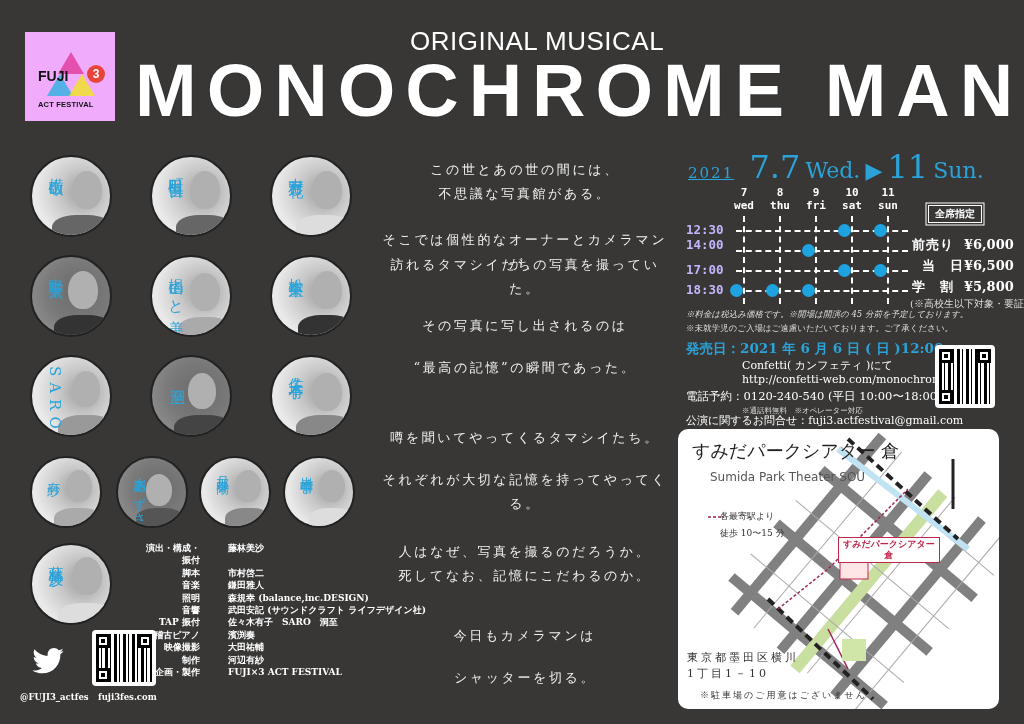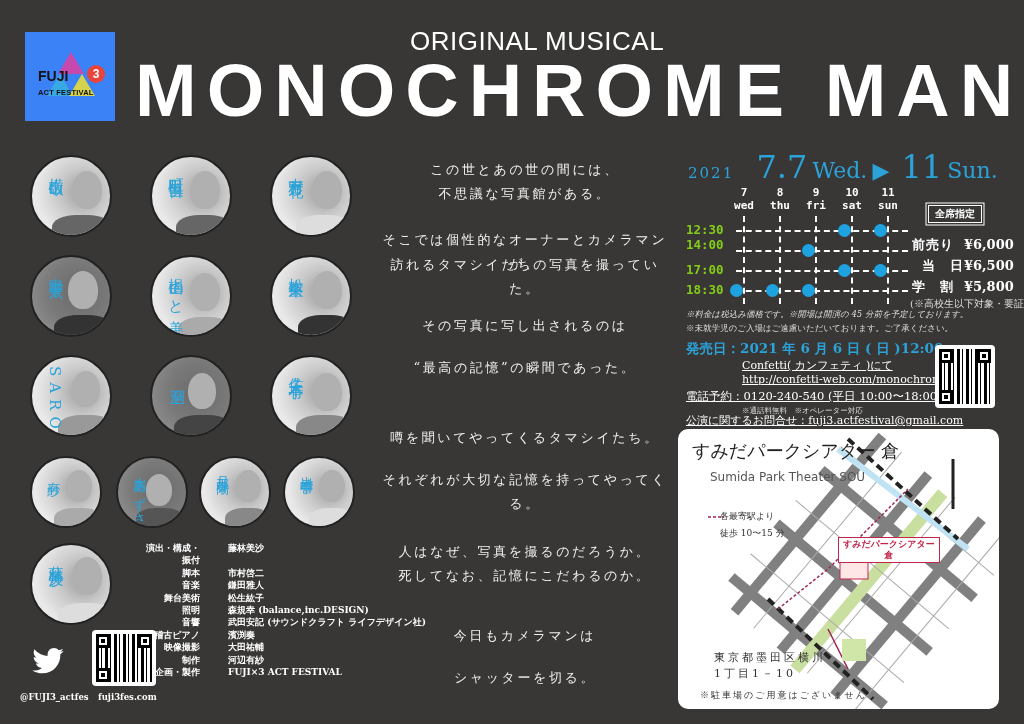--- a/index.html
+++ b/index.html
@@ -1,56 +1,56 @@
 <!DOCTYPE html>
 <html><head>
 <meta charset="utf-8">
 <style>
   * { box-sizing: border-box; margin: 0; padding: 0; }
   body { width: 1024px; height: 724px; background: #383736; color: #fff; font-family: "DejaVu Serif", serif; overflow: hidden; position: relative; }
   .abs { position: absolute; }
-  .logo { left: 25px; top: 32px; width: 90px; height: 89px; background: #3b82f6; }
+  .logo { left: 25px; top: 32px; width: 90px; height: 89px; background: #f0abfc; }
   .logo .tri { position: absolute; width: 0; height: 0; border-left: 13px solid transparent; border-right: 13px solid transparent; border-bottom: 22px solid; opacity: .85; }
   .logo .fuji { position: absolute; left: 13px; top: 36px; font: bold 14px "Liberation Sans", sans-serif; color: #111; }
   .logo .three { position: absolute; left: 62px; top: 33px; width: 18px; height: 18px; border-radius: 50%; background: #e8443b; color: #fff; font: bold 12px "Liberation Sans", sans-serif; text-align: center; line-height: 18px; }
-  .logo .act { position: absolute; left: 13px; top: 56px; font: bold 7.5px "Liberation Sans", sans-serif; color: #111; letter-spacing: .2px; text-align: center; }
+  .logo .act { position: absolute; left: 13px; top: 68px; font: bold 7.5px "Liberation Sans", sans-serif; color: #111; letter-spacing: .2px; text-align: center; }
   .subtitle { left: 410px; top: 26px; font: 26px "Liberation Sans", sans-serif; color: #fff; letter-spacing: 0.5px; }
   .title { left: 135px; top: 54px; font: bold 74px "Liberation Sans", sans-serif; color: #fff; letter-spacing: 10px; line-height: 1; white-space: nowrap; text-shadow: 0 0 1px #000; }
   .cast { position: absolute; border-radius: 50%; background: radial-gradient(circle at 65% 45%, #9a9a9a 0%, #c8c8c8 35%, #e9e9e9 70%); border: 2px solid #222; overflow: hidden; }
   .cast.dark { background: radial-gradient(circle at 60% 45%, #6a6a6a 0%, #7a7a7a 50%, #8c8c8c 80%); }
   .cast .face { position: absolute; border-radius: 50% 50% 45% 45%; background: #b0b0b0; }
   .cast .body { position: absolute; border-radius: 40% 40% 0 0; background: #666; }
   .cast .name { position: absolute; left: 18%; top: 12%; writing-mode: vertical-rl; color: #2ba3d9; font: 15px "DejaVu Serif", serif; letter-spacing: 2px; z-index: 2; }
   .story { left: 375px; width: 300px; text-align: center; font: 13px "DejaVu Serif", serif; color: #f0f0f0; letter-spacing: 2.6px; line-height: 24px; }
   .date-line { left: 688px; top: 148px; color: #2ba3d9; white-space: nowrap; }
-  .date-line .yr { font: 15px "DejaVu Serif", serif; letter-spacing: 2px; }
-  .date-line .big { font: 32px "DejaVu Serif", serif; margin-left: 7px; }
+  .date-line .yr { font: 15px "DejaVu Serif", serif; letter-spacing: 2px; text-decoration: underline; }
+  .date-line .big { font: 32px "DejaVu Serif", serif; }
   .date-line .mid { font: 22px "DejaVu Serif", serif; }
   .sched { left: 686px; top: 186px; width: 230px; height: 118px; }
   .sched .dh { position: absolute; text-align: center; font: bold 11px "DejaVu Sans Mono", monospace; color: #fff; line-height: 13px; width: 34px; }
-  .sched .tl { position: absolute; left: 0; font: bold 12.5px "DejaVu Sans Mono", monospace; color: #84cc16; }
+  .sched .tl { position: absolute; left: 0; font: bold 12.5px "DejaVu Sans Mono", monospace; color: #c4b5fd; }
   .sched .hl { position: absolute; left: 50px; width: 172px; border-top: 2px dashed #fff; }
   .sched .vl { position: absolute; top: 30px; height: 88px; border-left: 2px dashed #fff; }
   .sched .dot { position: absolute; width: 13px; height: 13px; border-radius: 50%; background: #1ea2e0; }
   .reserved { left: 928px; top: 205px; border: 1.5px solid #fff; box-shadow: 0 0 0 1.5px #383736, 0 0 0 2.5px #fff; padding: 1px 6px; font: bold 10px "DejaVu Serif", serif; color: #fff; }
   .price { left: 912px; font: bold 13px "DejaVu Serif", serif; color: #fff; white-space: nowrap; }
   .price span.l { display: inline-block; width: 52px; letter-spacing: 1px; }
   .note { font: 8.5px "DejaVu Serif", serif; color: #ddd; white-space: nowrap; }
   .sale { left: 686px; top: 340px; font: bold 13.5px "DejaVu Serif", serif; color: #2ba3d9; white-space: nowrap; }
-  .info { font: 11px "DejaVu Serif", serif; color: #fff; white-space: nowrap; text-decoration: underline; }
+  .info { font: 11px "DejaVu Serif", serif; color: #fff; white-space: nowrap; }
   .qr { background: #fff; border-radius: 4px; padding: 4px; }
   .qr .grid { width: 100%; height: 100%; background:
       repeating-linear-gradient(90deg, #000 0 3px, transparent 3px 5px, #000 5px 6px, transparent 6px 9px),
       repeating-linear-gradient(0deg, rgba(255,255,255,.7) 0 2px, transparent 2px 4px, rgba(255,255,255,.5) 4px 5px, transparent 5px 7px); position: relative; }
   .qr .finder { position: absolute; width: 14px; height: 14px; border: 3px solid #000; background: #fff; box-shadow: inset 0 0 0 2px #fff, inset 0 0 0 6px #000; }
   .mapbox { left: 678px; top: 429px; width: 321px; height: 280px; background: #fff; border-radius: 10px; color: #222; overflow: hidden; }
   .mapbox .mt { position: absolute; left: 14px; top: 10px; font: 18px "DejaVu Serif", serif; color: #222; white-space: nowrap; }
   .mapbox .ms { position: absolute; left: 32px; top: 41px; font: 12px "DejaVu Sans", sans-serif; color: #555; }
   .mapbox .leg { position: absolute; left: 22px; top: 80px; font: 9px "DejaVu Serif", serif; color: #333; line-height: 16px; }
-  .mapbox .addr { position: absolute; left: 36px; top: 221px; font: 11px "DejaVu Serif", serif; color: #333; line-height: 16px; letter-spacing: 3px; }
+  .mapbox .addr { position: absolute; left: 9px; top: 221px; font: 11px "DejaVu Serif", serif; color: #333; line-height: 16px; letter-spacing: 3px; }
   .mapbox .park { position: absolute; left: 22px; top: 260px; font: 9px "DejaVu Serif", serif; color: #333; letter-spacing: 2px; }
   .credits { left: 140px; top: 542px; font: bold 9px "DejaVu Serif", serif; color: #fff; line-height: 12.4px; }
   .credits .row { display: flex; }
   .credits .role { width: 88px; text-align: right; padding-right: 28px; }
   .credits .who { white-space: nowrap; }
   .social { font: bold 8.5px "DejaVu Serif", serif; color: #fff; white-space: nowrap; }
 </style>
 </head>
 <body>
 
@@ -291,30 +291,30 @@
     </div>
   <div class="row">
       <span class="role">脚本</span>
       <span class="who">市村啓二</span>
     </div>
   <div class="row">
       <span class="role">音楽</span>
       <span class="who">鎌田雅人</span>
     </div>
   <div class="row">
-      <span class="role">舞台美術</span>
-      <span class="who">松生紘子</span>
-    </div>
-  <div class="row">
       <span class="role">照明</span>
       <span class="who">森規幸 (balance,inc.DESIGN)</span>
     </div>
   <div class="row">
       <span class="role">音響</span>
       <span class="who">武田安記 (サウンドクラフト ライフデザイン社)</span>
+    </div>
+  <div class="row">
+      <span class="role">TAP 振付</span>
+      <span class="who">佐々木有子　SARO　洞至</span>
     </div>
   <div class="row">
       <span class="role">稽古ピアノ</span>
       <span class="who">濱渕奏</span>
     </div>
   <div class="row">
       <span class="role">映像撮影</span>
       <span class="who">大田祐輔</span>
     </div>
   <div class="row">

